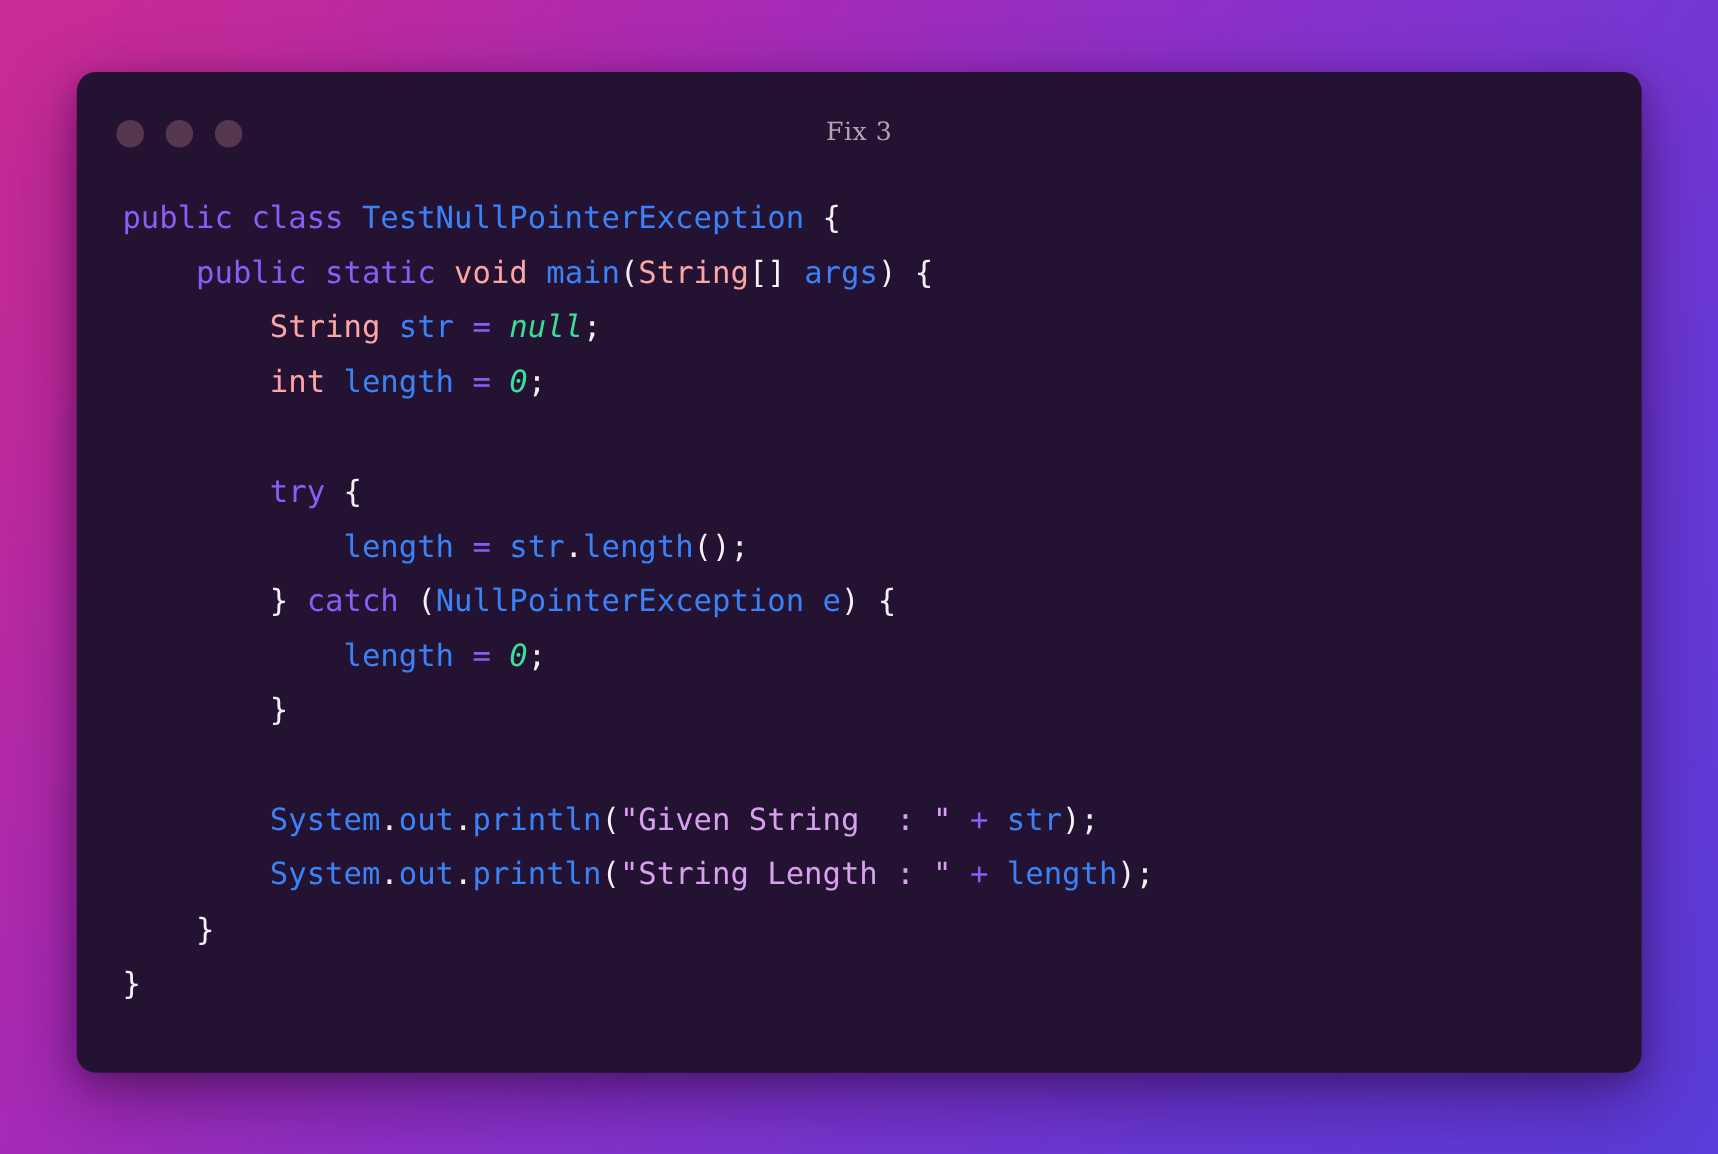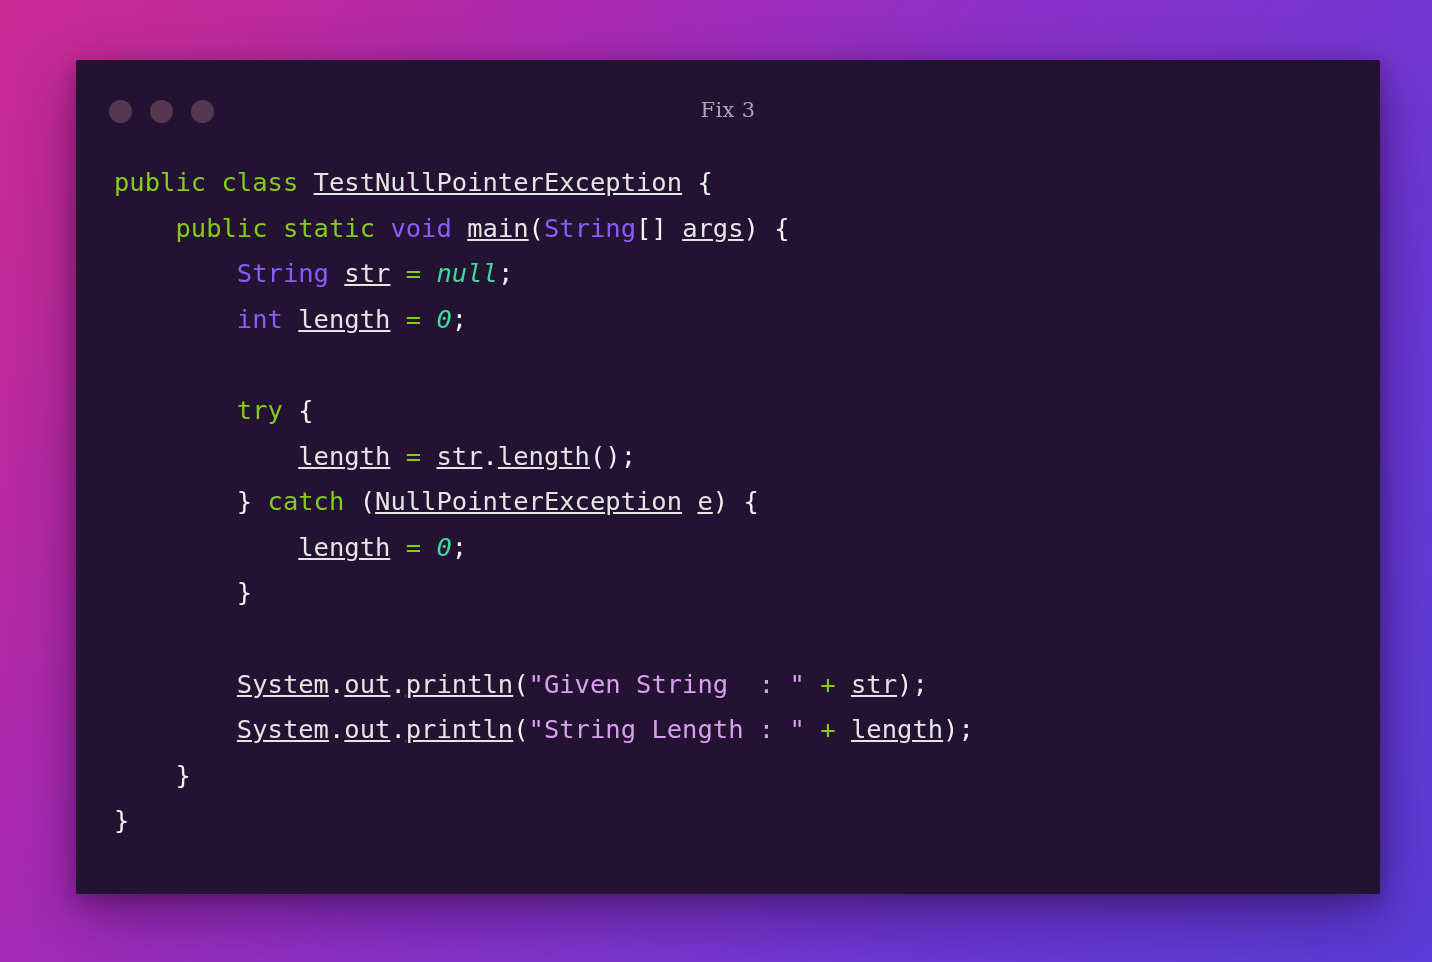--- a/index.html
+++ b/index.html
@@ -21,26 +21,26 @@
         #5a3cd8 100%);
     font-family: "DejaVu Sans", sans-serif;
     display: flex;
     align-items: center;
     justify-content: center;
   }
 
   
   .window {
     position: absolute;
-    left: 76px;
+    left: 64px;
     top: 60px;
     width: 1304px;
     height: 834px;
     background: #241233;
-    border-radius: 2px;
+    border-radius: 16px;
     box-shadow: 0 22px 60px rgba(40, 5, 50, 0.45),
                 0 6px 20px rgba(40, 5, 50, 0.30);
     overflow: hidden;
   }
 
   
   .titlebar {
     position: relative;
     height: 72px;
     width: 100%;
@@ -85,24 +85,24 @@
     line-height: 45.6px;
     color: #f3f1f3;
     white-space: pre;
     tab-size: 4;
     letter-spacing: 0px;
   }
 
   .line { display: block; min-height: 45.6px; }
 
   
-  .kw   { color: #84cc16; }  
-  .typ  { color: #8b5cf6; }  
+  .kw   { color: #8b5cf6; }  
+  .typ  { color: #fca5a5; }  
   .lit  { color: #3ddc97; font-style: italic; }  
-  .id   { color: #e5e5e5; text-decoration: underline; }  
+  .id   { color: #3b82f6; }  
   .str  { color: #d8a0ee; }  
   .pun  { color: #f3f1f3; }  
 </style>
 </head>
 <body>
 
 <div class="window">
 
   <div class="titlebar">
     <div class="dots">

